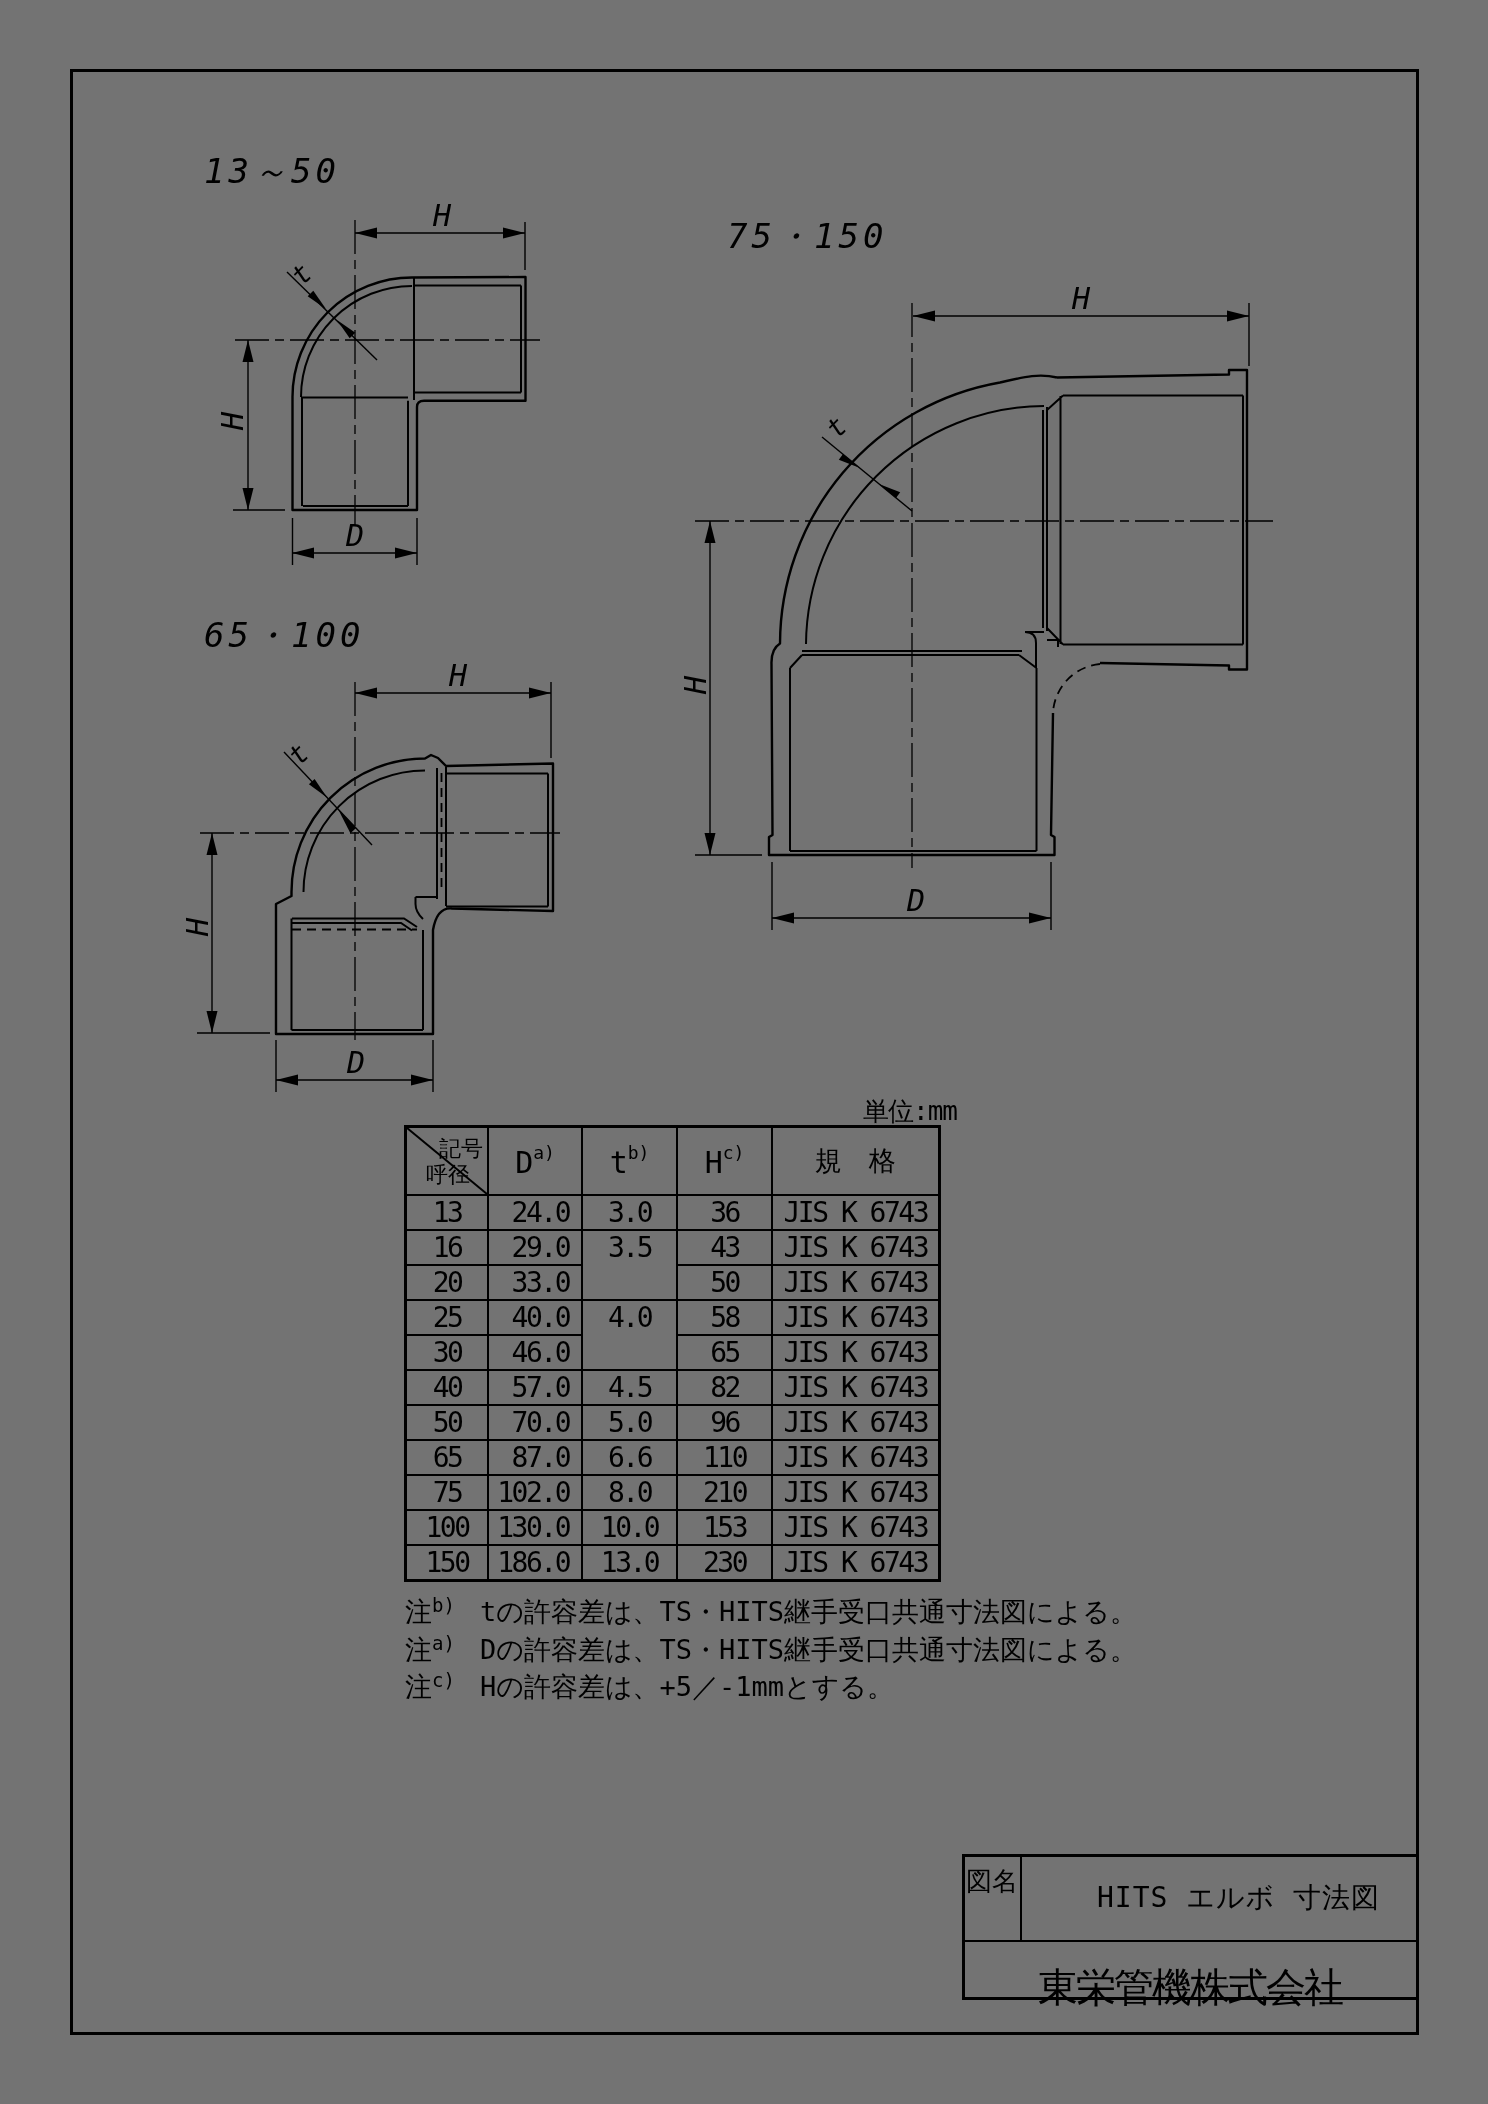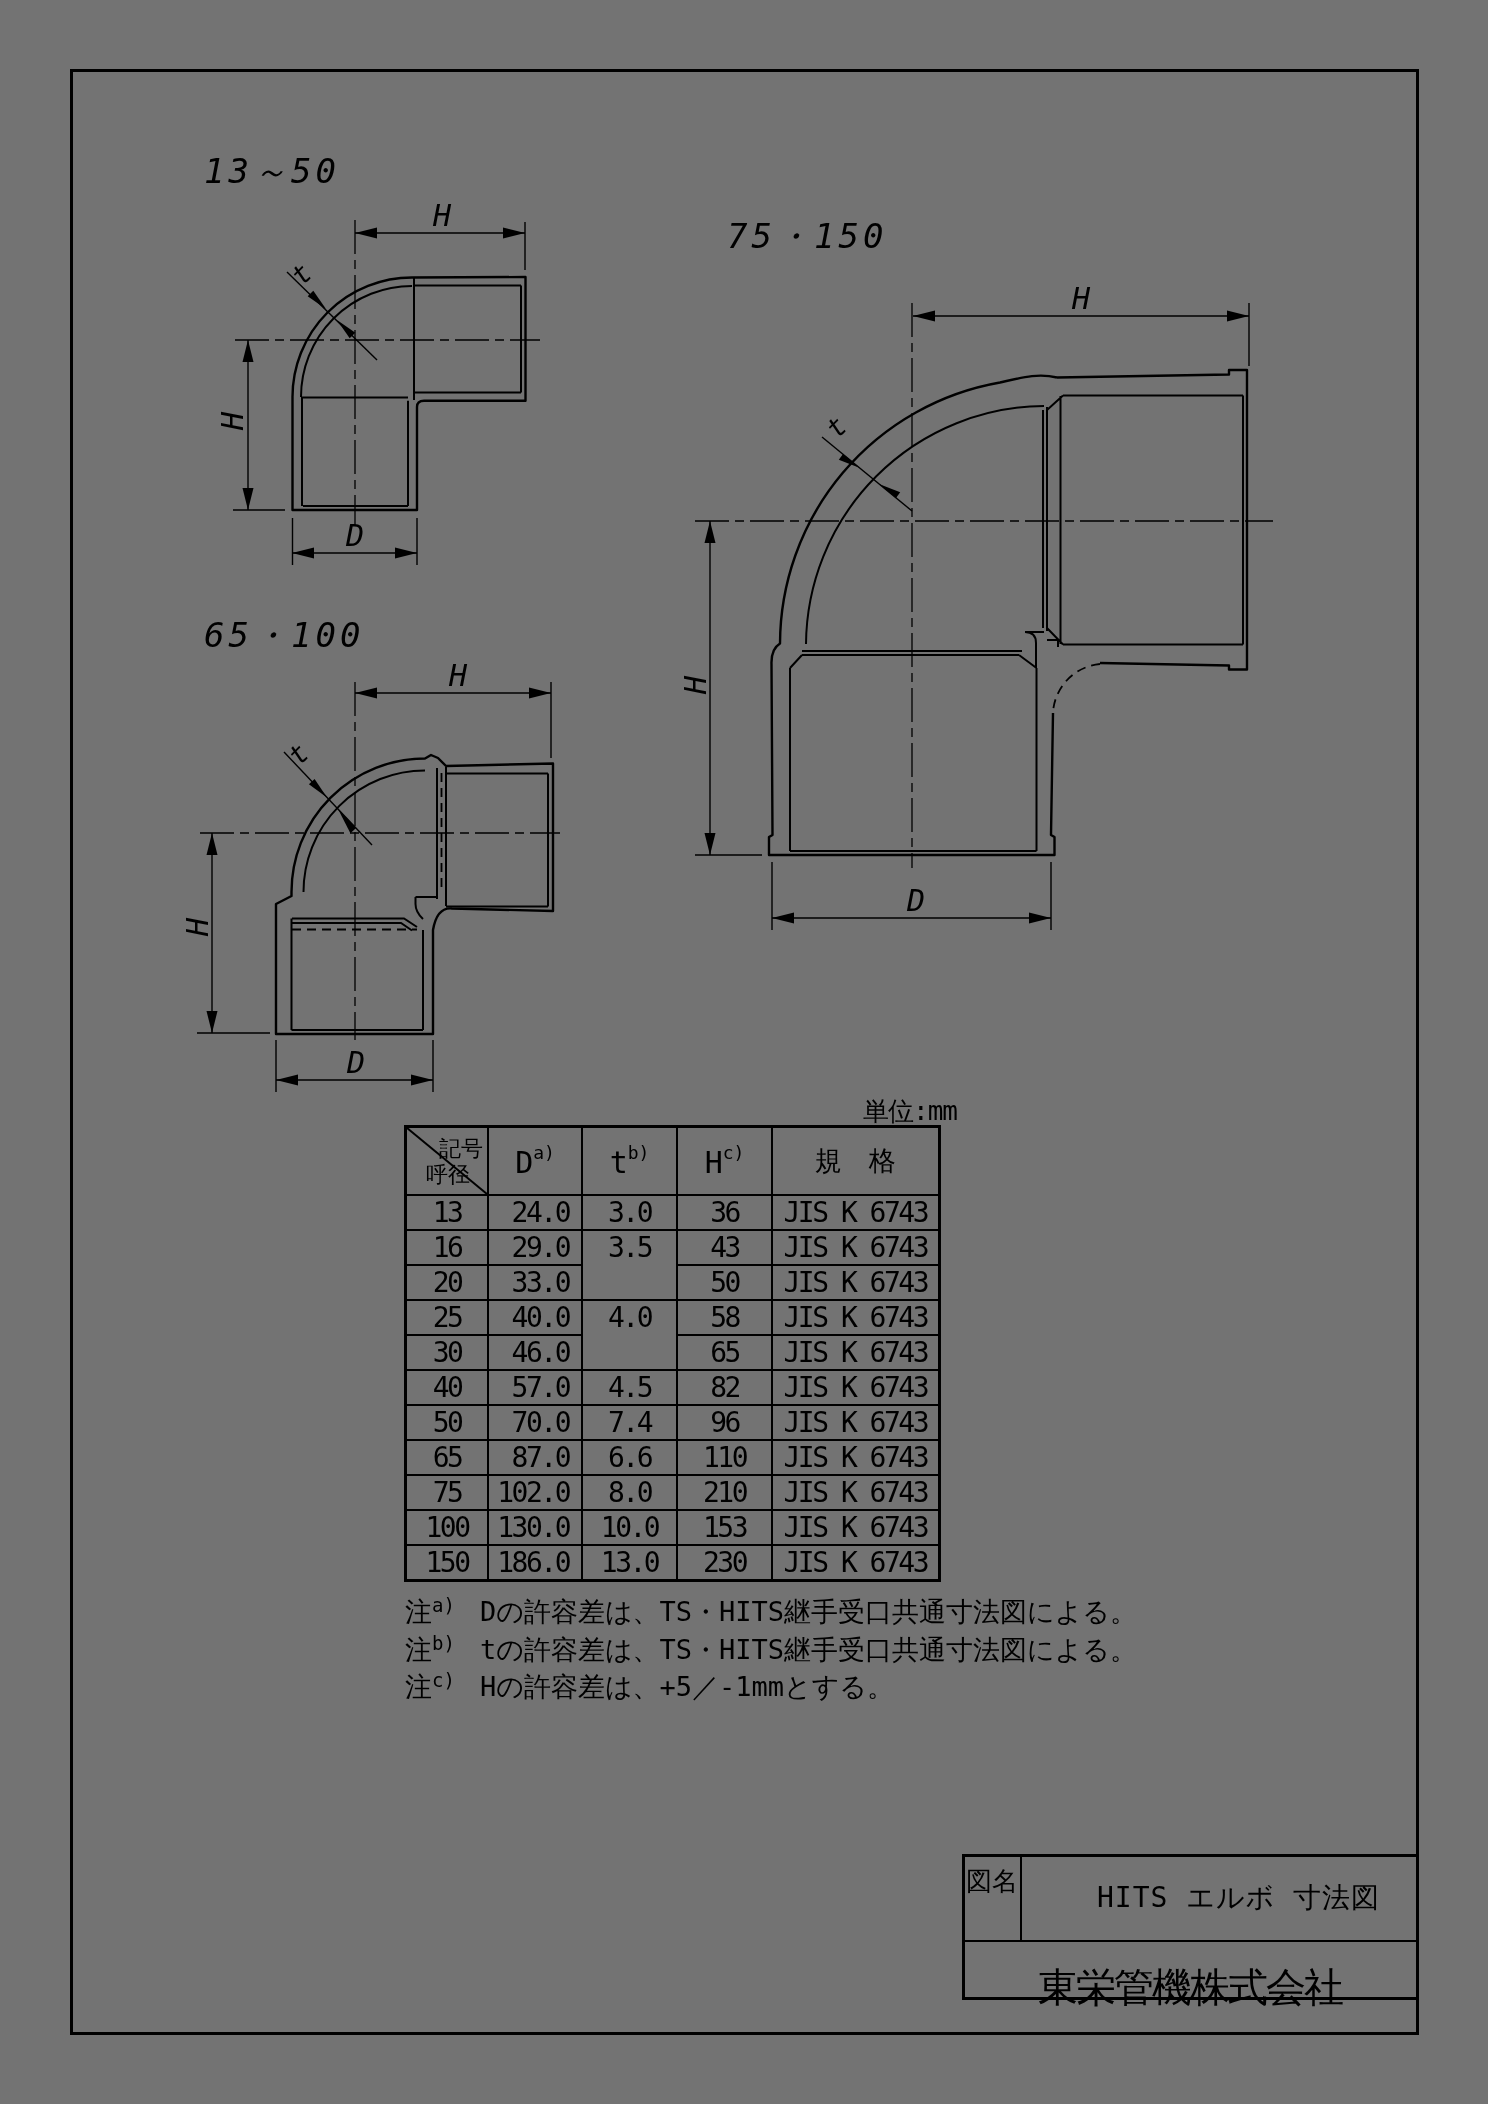--- a/index.html
+++ b/index.html
@@ -220,21 +220,21 @@
         <tr>
           <td class="c-size">40</td>
           <td class="c-d">57.0</td>
           <td class="c-t">4.5</td>
           <td class="c-h">82</td>
           <td class="c-std">JIS K 6743</td>
         </tr>
         <tr>
           <td class="c-size">50</td>
           <td class="c-d">70.0</td>
-          <td class="c-t">7.4</td>
+          <td class="c-t">5.0</td>
           <td class="c-h">96</td>
           <td class="c-std">JIS K 6743</td>
         </tr>
         <tr>
           <td class="c-size">65</td>
           <td class="c-d">87.0</td>
           <td class="c-t">6.6</td>
           <td class="c-h">110</td>
           <td class="c-std">JIS K 6743</td>
         </tr>
@@ -256,22 +256,22 @@
           <td class="c-size">150</td>
           <td class="c-d">186.0</td>
           <td class="c-t">13.0</td>
           <td class="c-h">230</td>
           <td class="c-std">JIS K 6743</td>
         </tr>
       </tbody>
   </table>
 
   <div class="notes">
+    <div class="note-line"><span>注</span><span class="note-sup">b)</span><span class="note-text">tの許容差は、TS・HITS継手受口共通寸法図による。</span></div>
     <div class="note-line"><span>注</span><span class="note-sup">a)</span><span class="note-text">Dの許容差は、TS・HITS継手受口共通寸法図による。</span></div>
-    <div class="note-line"><span>注</span><span class="note-sup">b)</span><span class="note-text">tの許容差は、TS・HITS継手受口共通寸法図による。</span></div>
     <div class="note-line"><span>注</span><span class="note-sup">c)</span><span class="note-text">Hの許容差は、+5／-1mmとする。</span></div>
   </div>
 
   <div class="tb">
     <div class="tb-row1">
       <div class="tb-zumei">図名</div>
       <div class="tb-title">HITS エルボ 寸法図</div>
     </div>
     <div class="tb-row2">東栄管機株式会社</div>
   </div>

